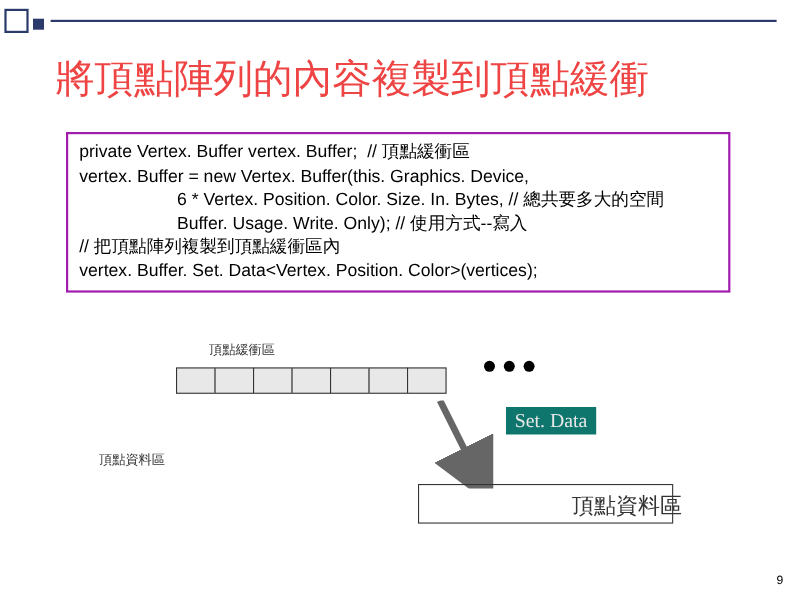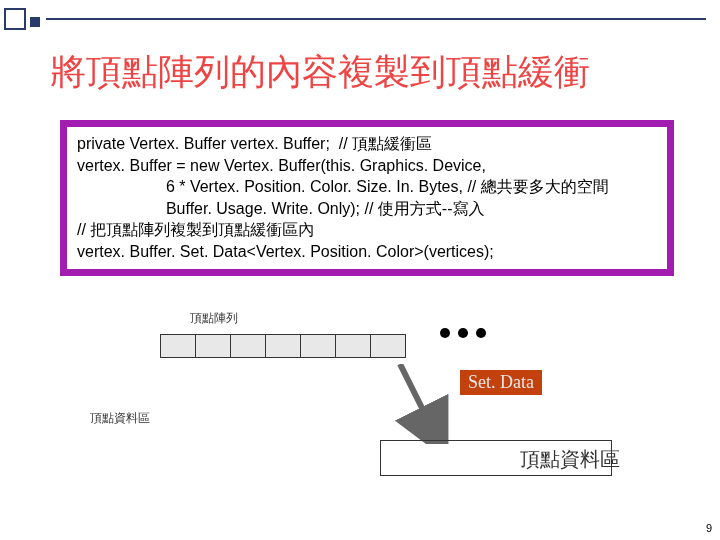--- a/index.html
+++ b/index.html
@@ -44,21 +44,21 @@
     left: 50px;
     font-size: 36px;
     font-family: "Microsoft JhengHei", serif;
     color: #ef4444;
   }
   .codebox {
     position: absolute;
     top: 120px;
     left: 60px;
     width: 580px;
-    border: 7px solid #a21caf;
+    border: 2px solid #a21caf;
     padding: 6px 10px;
     font-size: 16px;
     line-height: 1.35;
     font-family: Arial, sans-serif;
     color: #000;
     white-space: pre;
   }
   .diagram {
     position: absolute;
     top: 310px;
@@ -101,21 +101,21 @@
     position: absolute;
     top: 54px;
     left: 280px;
   }
   .arrow-lbl {
     position: absolute;
     top: 60px;
     left: 360px;
     font-size: 18px;
     color: #e8e8e8;
-    background: #c2410c;
+    background: #0f766e;
     padding: 2px 8px;
     font-family: "Times New Roman", serif;
   }
   .buffer-box {
     position: absolute;
     top: 130px;
     left: 280px;
     width: 230px;
     height: 34px;
     border: 1px solid #333;
@@ -148,21 +148,21 @@
 <div class="title">將頂點陣列的內容複製到頂點緩衝</div>
 
 <div class="codebox"><span>private Vertex. Buffer vertex. Buffer;  // 頂點緩衝區</span>
 <span>vertex. Buffer = new Vertex. Buffer(this. Graphics. Device,</span>
 <span>                    6 * Vertex. Position. Color. Size. In. Bytes, // 總共要多大的空間</span>
 <span>                    Buffer. Usage. Write. Only); // 使用方式--寫入</span>
 <span>// 把頂點陣列複製到頂點緩衝區內</span>
 <span>vertex. Buffer. Set. Data&lt;Vertex. Position. Color&gt;(vertices);</span></div>
 
 <div class="diagram">
-  <div class="lbl" style="top:0;left:90px;">頂點陣列</div>
+  <div class="lbl" style="top:0;left:90px;">頂點緩衝區</div>
   <div class="array-row">
     <div class="cell"></div>
     <div class="cell"></div>
     <div class="cell"></div>
     <div class="cell"></div>
     <div class="cell"></div>
     <div class="cell"></div>
     <div class="cell"></div>
   </div>
   <div class="dots">

